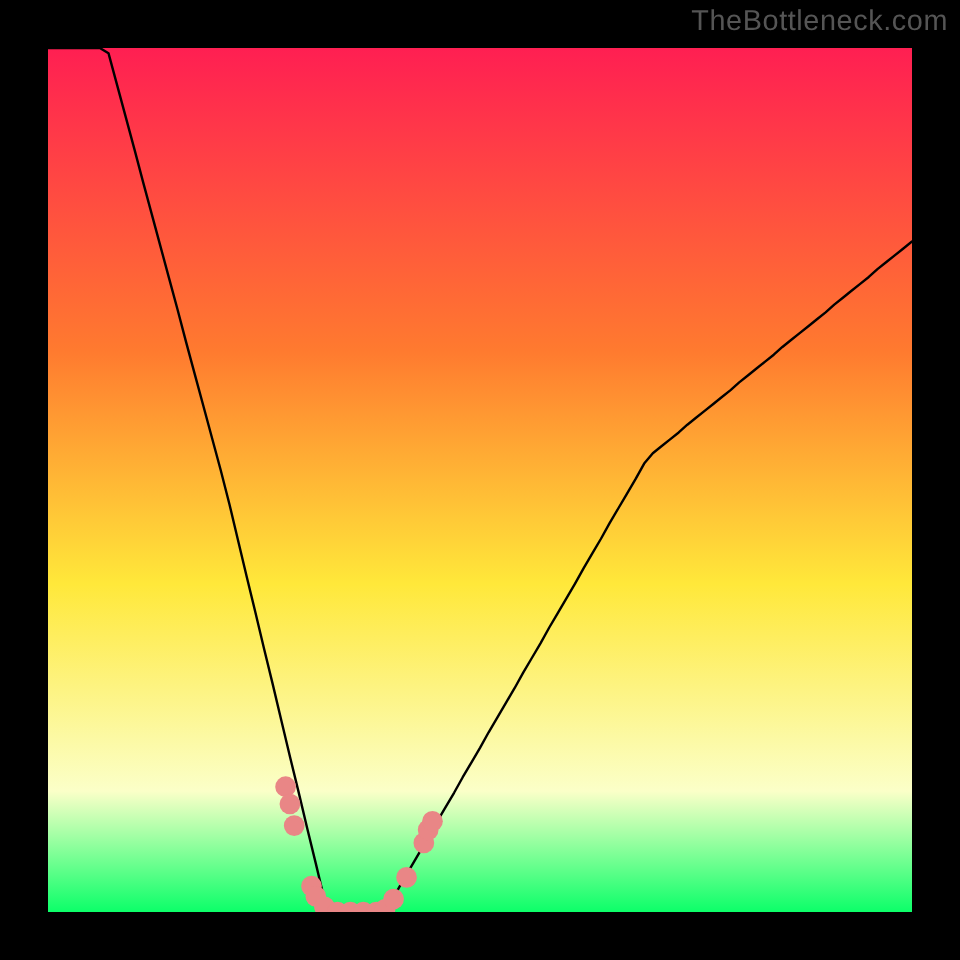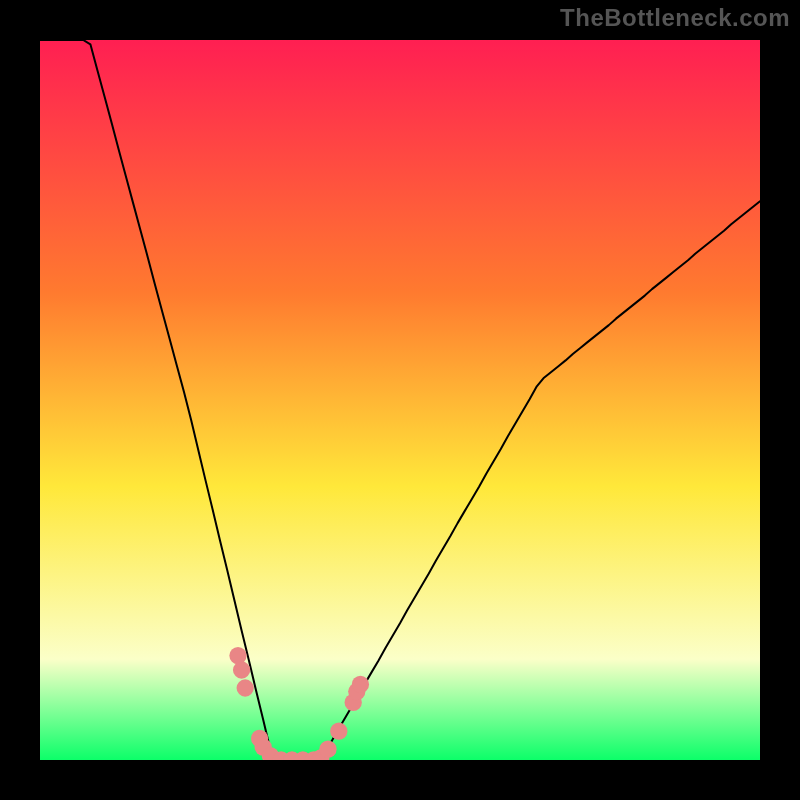--- a/index.html
+++ b/index.html
@@ -16,21 +16,21 @@
     width: 800px;
     height: 800px;
     background: #000;
   }
   .watermark {
     position: absolute;
     top: 4px;
     right: 10px;
     color: #555;
     font-size: 24px;
-    font-weight: 700;
+    font-weight: 400;
     letter-spacing: 0.5px;
     z-index: 40;
   }
   .plot {
     position: absolute;
     left: 40px;
     top: 40px;
     width: 720px;
     height: 720px;
     overflow: hidden;

